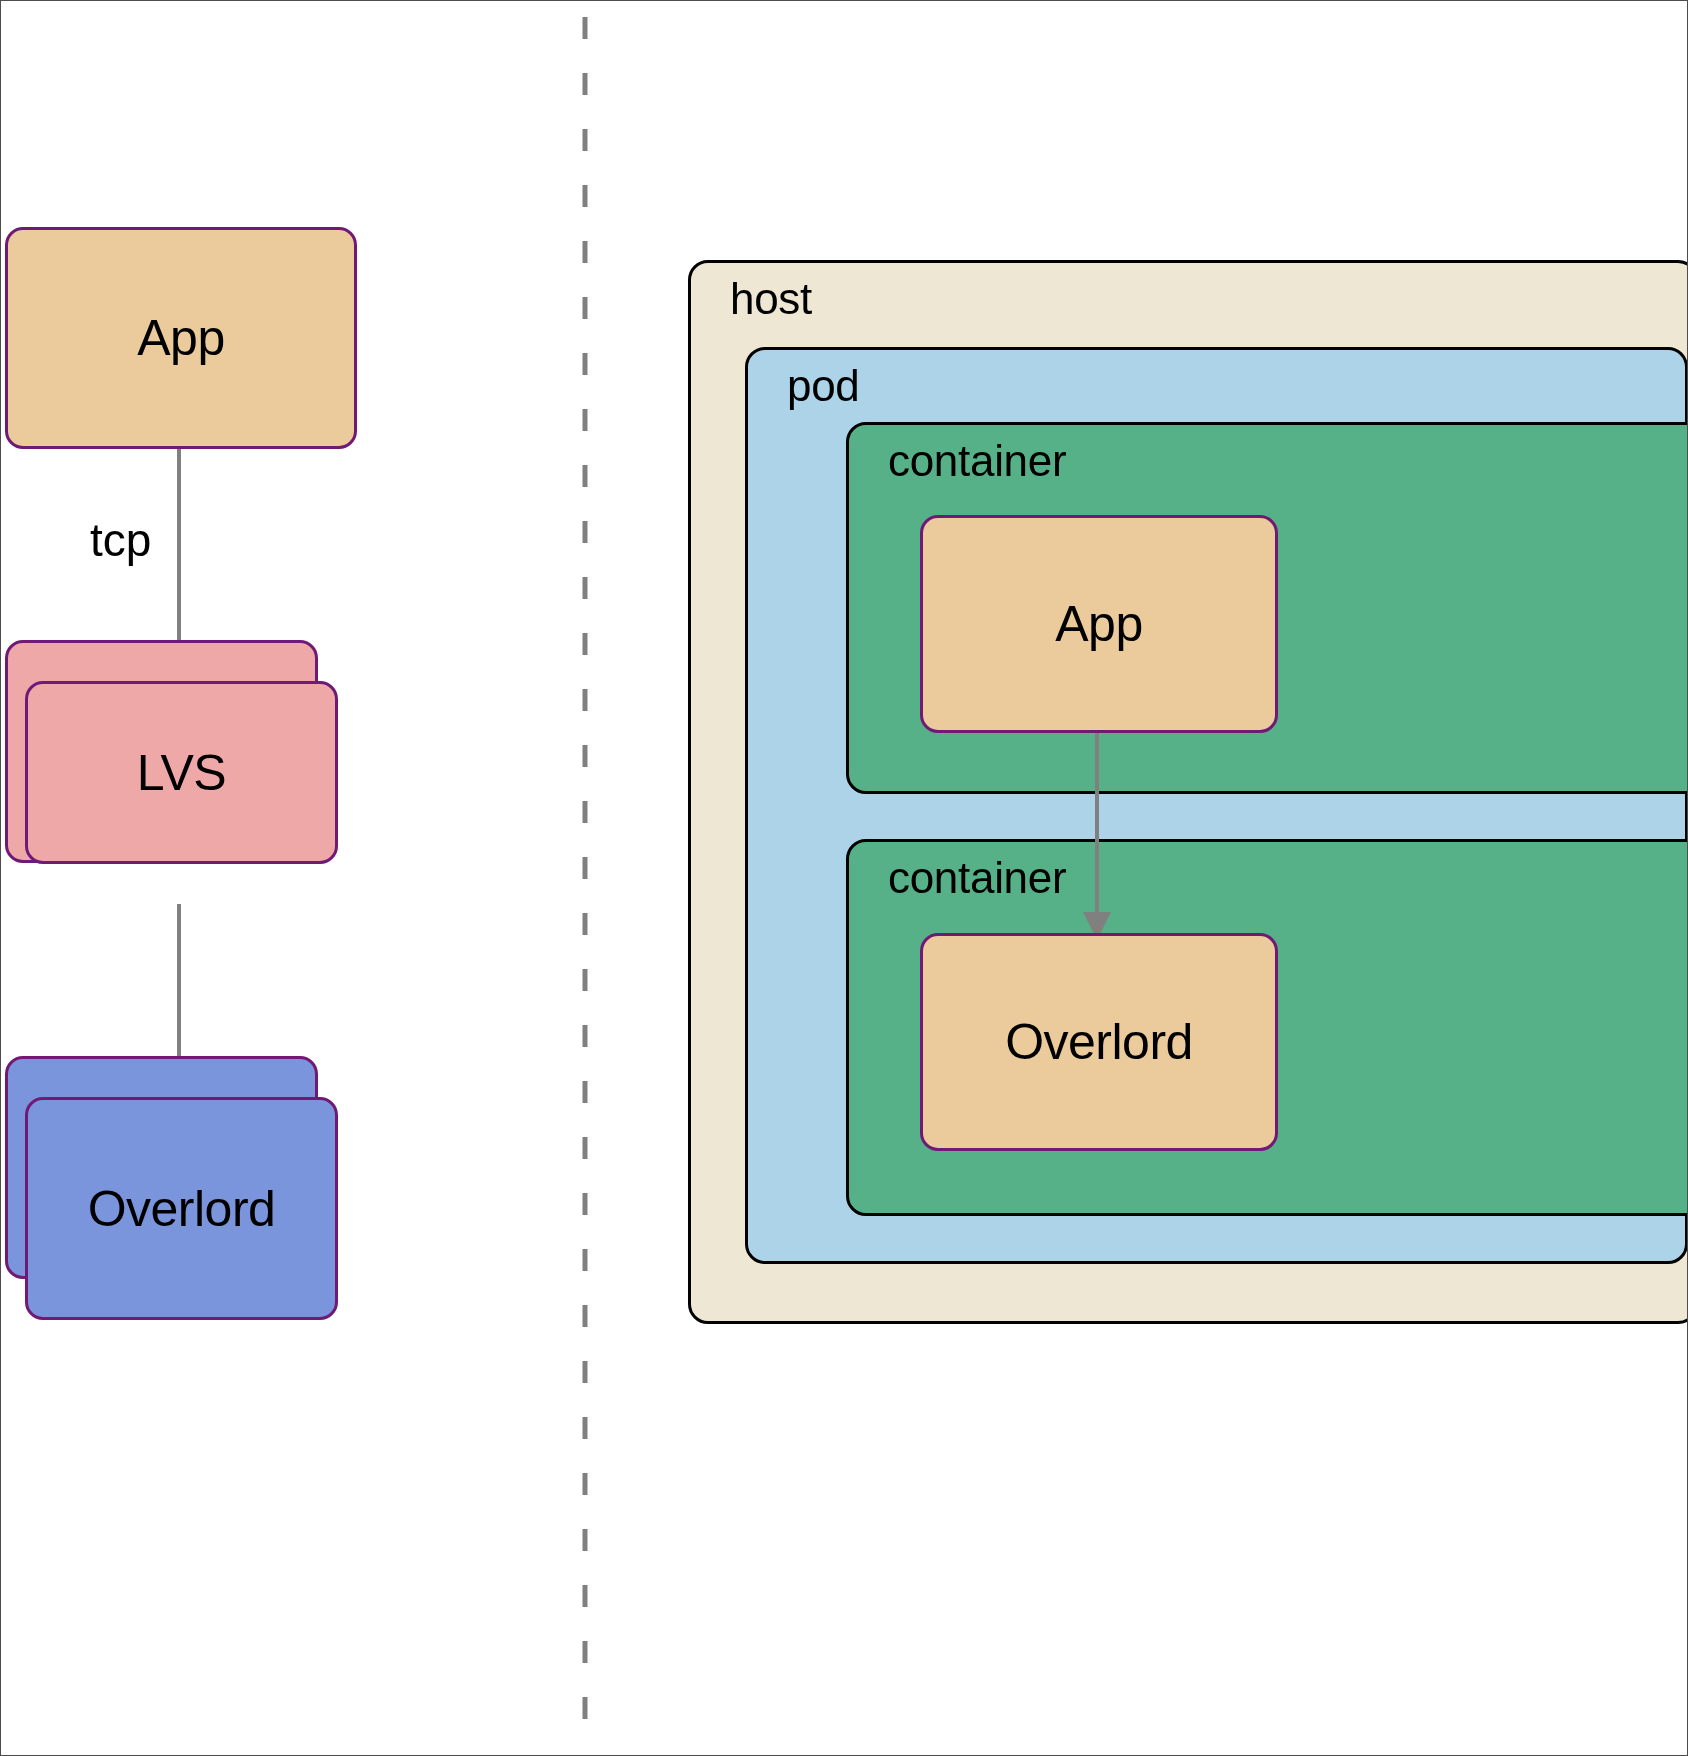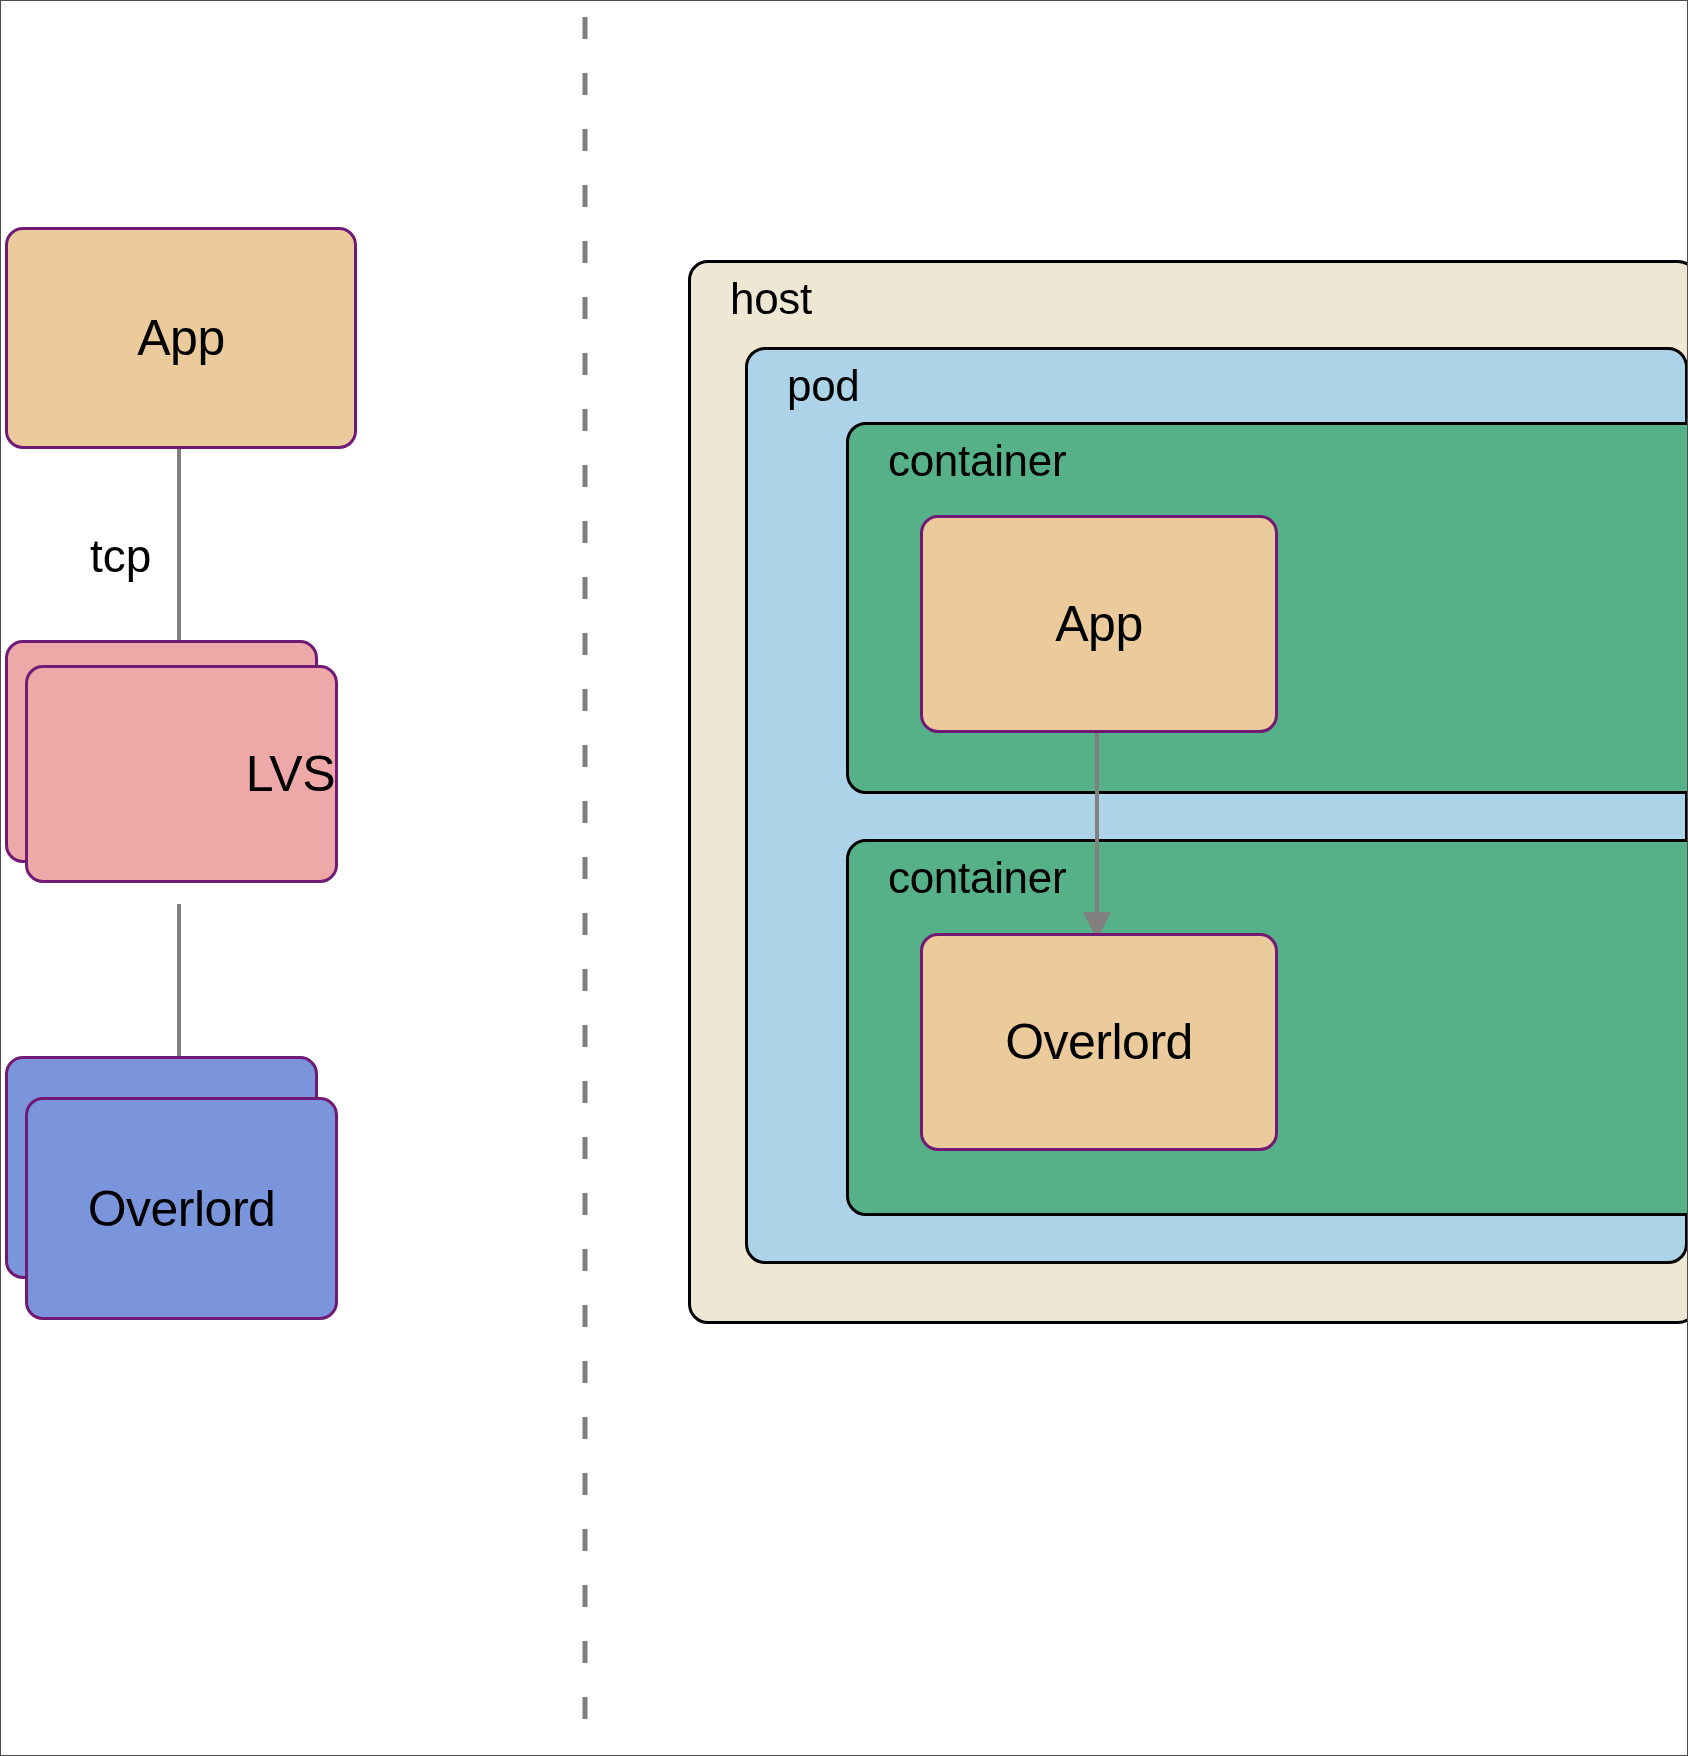--- a/index.html
+++ b/index.html
@@ -108,31 +108,31 @@
 
     <line x1="584" y1="16" x2="584" y2="1740" stroke="#808080" stroke-width="5" stroke-dasharray="22 34"></line>
   </svg>
 
   <div class="node front fill-app" style="left:4px; top:226px; width:352px; height:222px;">
     <span>App</span>
   </div>
 
   <div class="node ghost fill-lvs" style="left:4px; top:639px; width:313px; height:223px;">
   </div>
-  <div class="node front fill-lvs" style="left:24px; top:664px; width:313px; height:218px;justify-content:flex-end;">
+  <div class="node front fill-lvs" style="left:24px; top:680px; width:313px; height:183px;">
     <span>LVS</span>
   </div>
 
   <div class="node ghost fill-overlord" style="left:4px; top:1055px; width:313px; height:223px;">
   </div>
   <div class="node front fill-overlord" style="left:24px; top:1096px; width:313px; height:223px;">
     <span>Overlord</span>
   </div>
 
-  <div class="edge-label" style="left:89px; top:532px;">tcp</div>
+  <div class="edge-label" style="left:89px; top:516px;">tcp</div>
 
   <div class="group fill-host" style="left:687px; top:259px; width:1010px; height:1064px;">
     <span class="group-label">host</span>
   </div>
 
   <div class="group fill-pod" style="left:744px; top:346px; width:943px; height:917px;">
     <span class="group-label">pod</span>
   </div>
 
   <div class="group fill-cont" style="left:845px; top:421px; width:902px; height:372px;">

